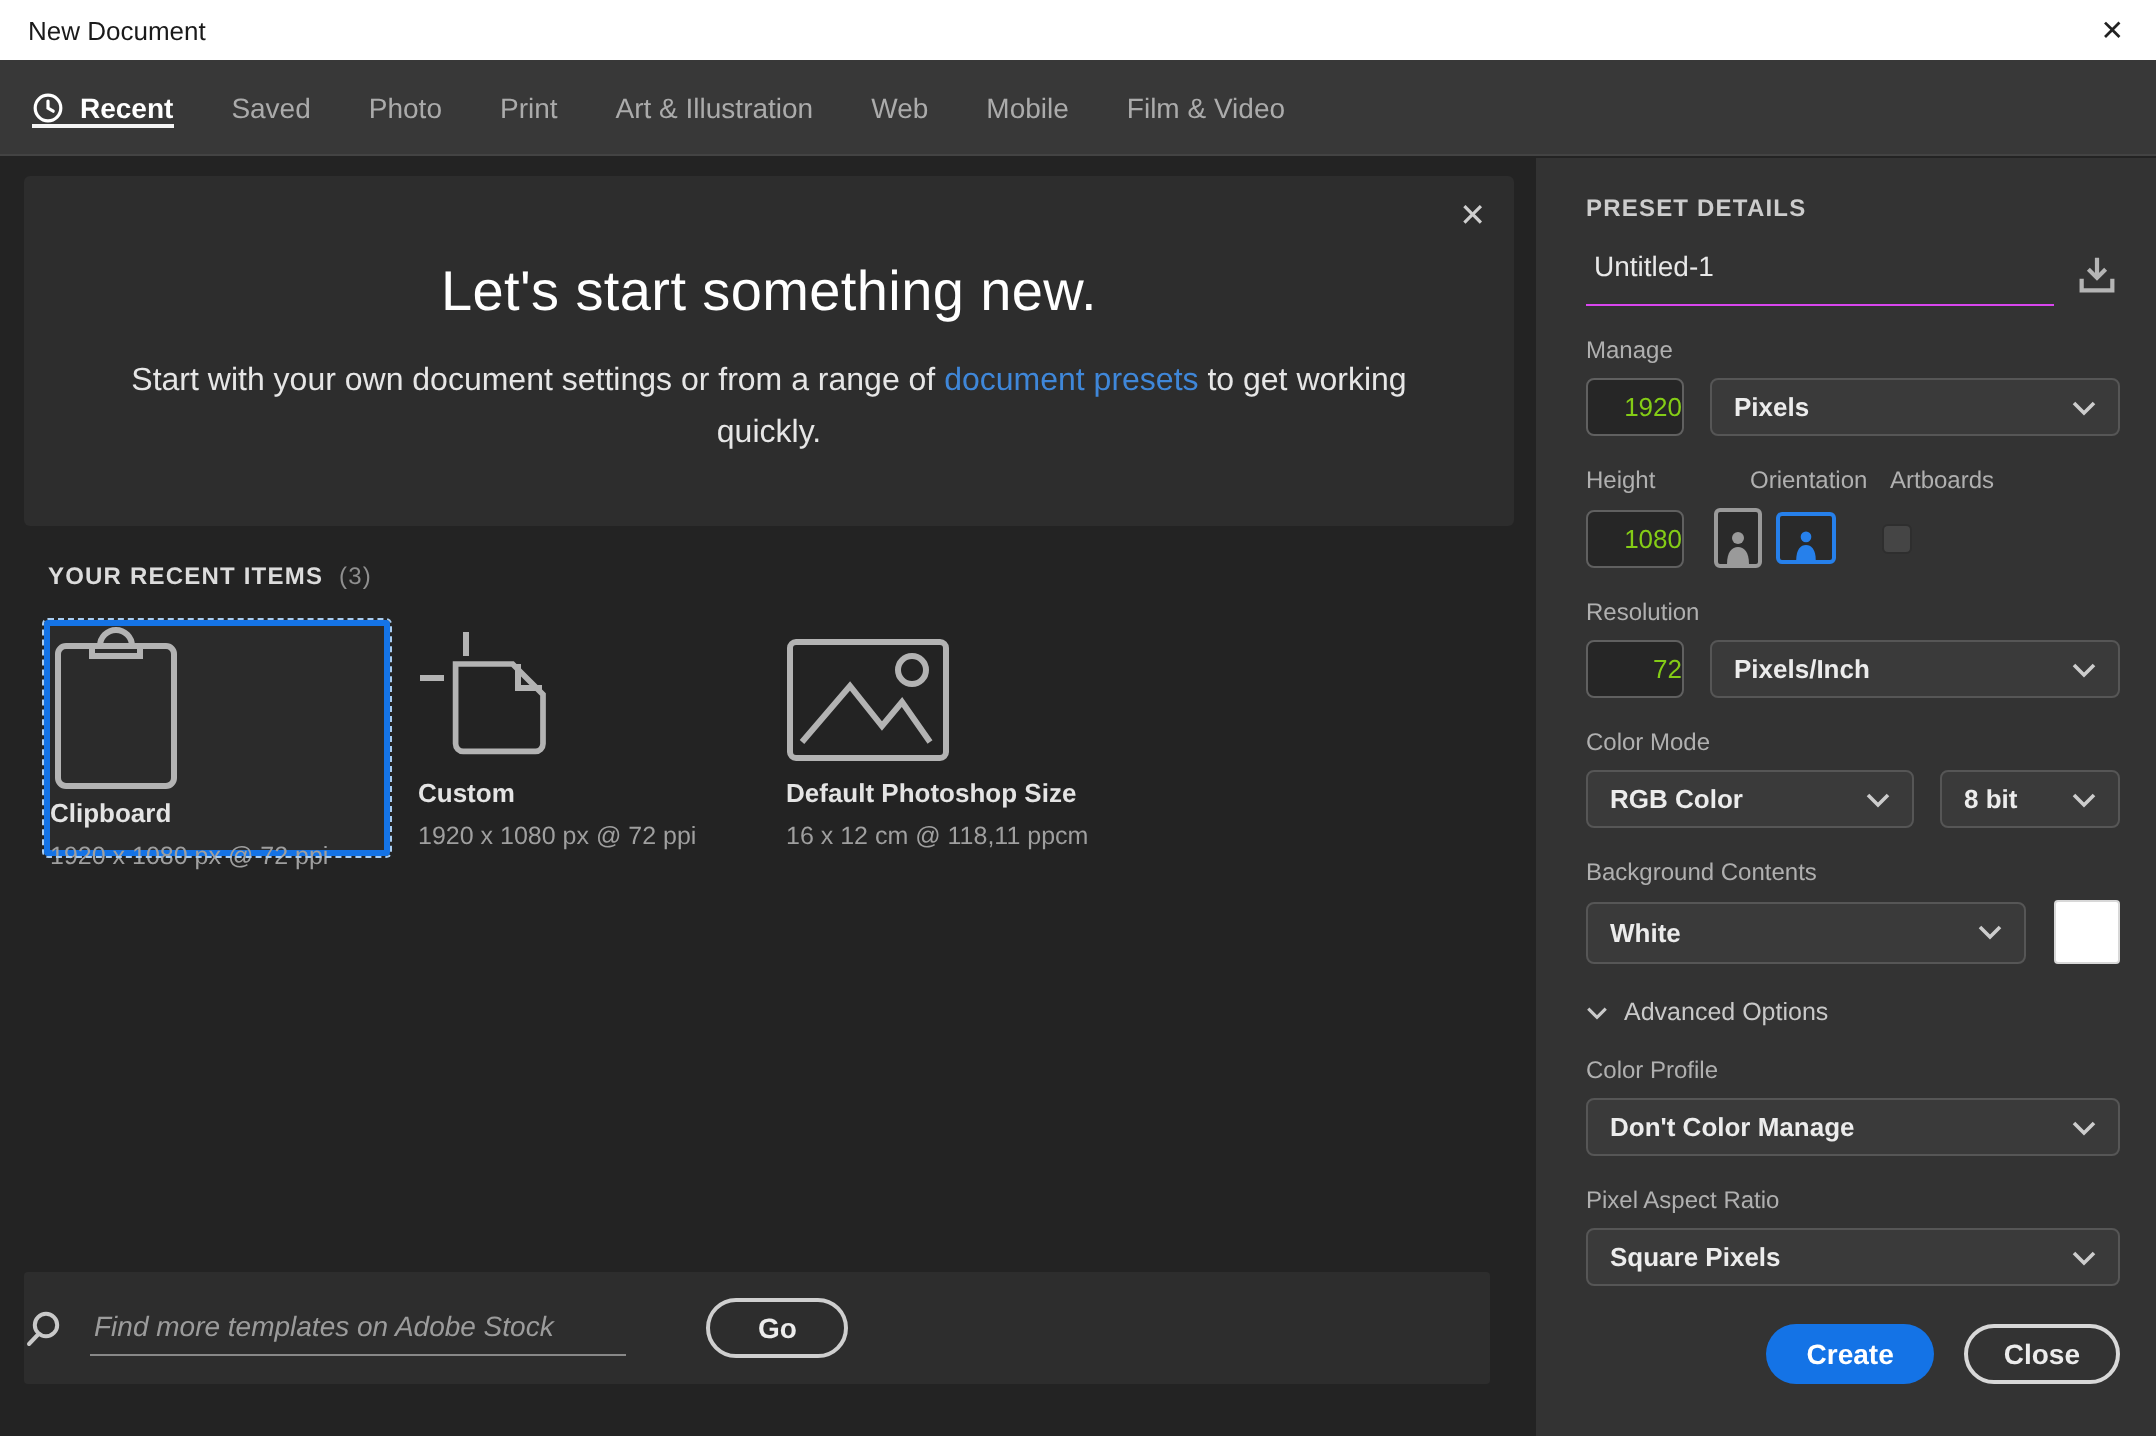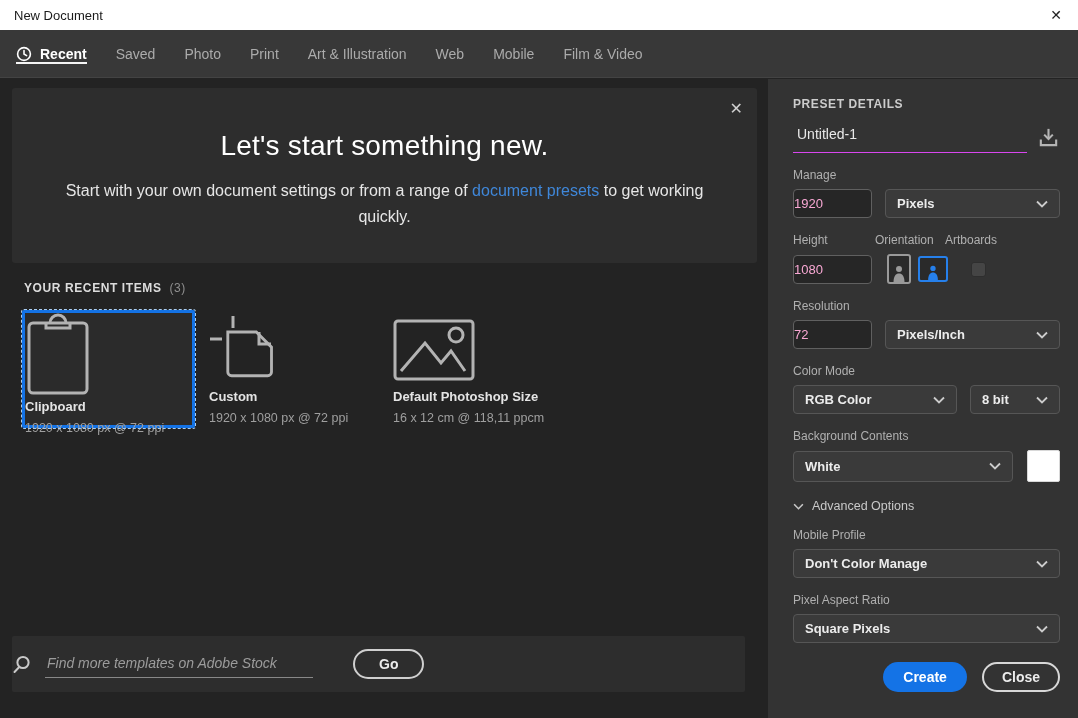--- a/index.html
+++ b/index.html
@@ -48,21 +48,21 @@
   .go-btn { margin-left:40px; background:transparent; border:2px solid #cfcfcf; border-radius:16px; color:#ececec; font-size:14px; font-weight:700; padding:5px 24px; cursor:pointer; font-family:inherit; }
 
   
   .p-heading { font-size:12px; letter-spacing:.6px; color:#cccccc; font-weight:700; }
   .name-row { display:flex; align-items:flex-end; margin-top:14px; }
   .name-wrap { flex:1; border-bottom:1px solid #d946ef; padding:0 0 9px 4px; margin-right:10px; }
   .name-input { background:transparent; border:none; outline:none; color:#e8e8e8; font-size:14px; width:100%; font-family:inherit; }
   .save-icon { display:flex; padding-bottom:4px; cursor:pointer; }
   .field-label { font-size:12px; color:#b0b0b0; margin:15px 0 7px; }
   .row { display:flex; gap:13px; }
-  .num-input { width:79px; height:29px; background:#262626; border:1px solid #606060; border-radius:4px; color:#f9a8d4; font-size:13px; text-align:left; outline:none; font-family:inherit; }
+  .num-input { width:49px; height:29px; background:#262626; border:1px solid #606060; border-radius:4px; color:#84cc16; font-size:13px; text-align:right; outline:none; font-family:inherit; }
   .dropdown { flex:1; height:29px; background:#3a3a3a; border:1px solid #565656; border-radius:4px; display:flex; align-items:center; justify-content:space-between; padding:0 11px; cursor:pointer; }
   .dropdown .dval { font-size:13px; font-weight:700; color:#ececec; }
   .dropdown.small { flex:0 0 90px; }
   .label-trio { display:flex; margin:15px 0 7px; }
   .label-trio span { font-size:12px; color:#b0b0b0; }
   .label-trio .l1 { width:82px; }
   .label-trio .l2 { width:70px; }
   .hrow { display:flex; align-items:center; }
   .orient-btn { width:24px; height:30px; border:2px solid #9a9a9a; border-radius:3px; margin-left:15px; display:flex; align-items:flex-end; justify-content:center; cursor:pointer; background:#2a2a2a; }
   .orient-btn.landscape { width:30px; height:26px; border-color:#2680eb; margin-left:7px; }
@@ -268,21 +268,21 @@
       <div class="swatch"></div>
     </div>
 
     <div class="adv">
       <svg width="11" height="7" viewBox="0 0 12 8">
           <path d="M1 1.5 L6 6.5 L11 1.5" stroke="#c9c9c9" stroke-width="1.8" fill="none"></path>
         </svg>
       <span>Advanced Options</span>
     </div>
 
-    <div class="field-label">Mobile Profile</div>
+    <div class="field-label">Color Profile</div>
     <div class="row">
       <div class="dropdown">
         <span class="dval">Don't Color Manage</span>
         <svg width="12" height="8" viewBox="0 0 12 8">
             <path d="M1 1.5 L6 6.5 L11 1.5" stroke="#cccccc" stroke-width="1.8" fill="none"></path>
           </svg>
       </div>
     </div>
 
     <div class="field-label">Pixel Aspect Ratio</div>

